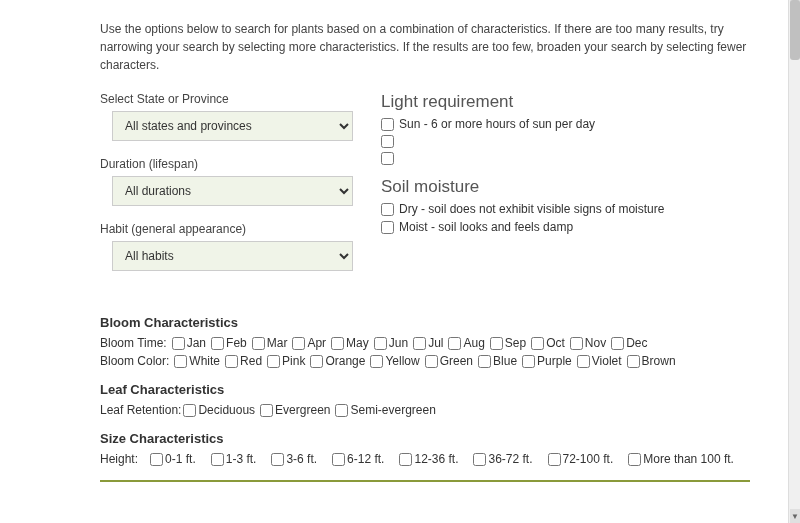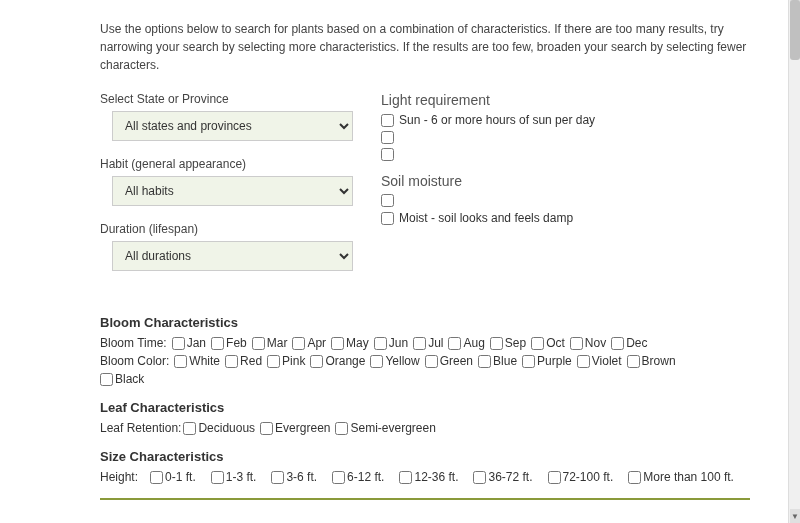--- a/index.html
+++ b/index.html
@@ -47,21 +47,21 @@
       padding: 6px 8px;
       border: 1px solid #ccc;
       background-color: #f0f4e8;
       font-size: 12px;
       color: #333;
       appearance: auto;
       cursor: pointer;
       margin-left: 12px;
     }
     .light-req-title {
-      font-size: 14px;
+      font-size: 17px;
       color: #555;
       margin-bottom: 5px;
     }
     .checkbox-row {
       display: flex;
       align-items: center;
       margin-bottom: 4px;
       font-size: 12px;
       color: #333;
     }
@@ -177,32 +177,32 @@
 
     <div class="left-col">
       <div class="field-group">
         <label class="field-label">Select State or Province</label>
         <select class="styled-select">
           <option>All states and provinces</option>
         </select>
       </div>
 
       <div class="field-group">
+        <label class="field-label">Duration (lifespan)</label>
+        <select class="styled-select">
+          <option>All durations</option>
+        </select>
+      </div>
+
+      <div class="field-group">
         <label class="field-label">Habit (general appearance)</label>
         <select class="styled-select">
           <option>All habits</option>
         </select>
       </div>
-
-      <div class="field-group">
-        <label class="field-label">Duration (lifespan)</label>
-        <select class="styled-select">
-          <option>All durations</option>
-        </select>
-      </div>
     </div>
 
     <div class="right-col">
       <div>
         <div class="light-req-title">Light requirement</div>
         <div class="checkbox-row">
           <input type="checkbox" style="">
           <span>Sun - 6 or more hours of sun per day</span>
         </div>
         <div class="checkbox-row">
@@ -210,20 +210,21 @@
         </div>
         <div class="checkbox-row">
           <input type="checkbox" style="">
         </div>
       </div>
 
       <div class="soil-section">
         <div class="light-req-title">Soil moisture</div>
         <div class="checkbox-row">
           <input type="checkbox" style="">
+          <span>Dry - soil does not exhibit visible signs of moisture</span>
         </div>
         <div class="checkbox-row">
           <input type="checkbox" style="">
           <span>Moist - soil looks and feels damp</span>
         </div>
       </div>
     </div>
   </div>
 
   <div class="bloom-section">
@@ -249,23 +250,20 @@
       <span class="cb-item"><input type="checkbox" style=""> Red</span>
       <span class="cb-item"><input type="checkbox" style=""> Pink</span>
       <span class="cb-item"><input type="checkbox" style=""> Orange</span>
       <span class="cb-item"><input type="checkbox" style=""> Yellow</span>
       <span class="cb-item"><input type="checkbox" style=""> Green</span>
       <span class="cb-item"><input type="checkbox" style=""> Blue</span>
       <span class="cb-item"><input type="checkbox" style=""> Purple</span>
       <span class="cb-item"><input type="checkbox" style=""> Violet</span>
       <span class="cb-item"><input type="checkbox" style=""> Brown</span>
     </div>
-    <div class="bloom-row">
-      <span class="cb-item"><input type="checkbox" style=""> Black</span>
-    </div>
   </div>
 
   <div class="leaf-section">
     <div class="bloom-title">Leaf Characteristics</div>
     <div class="leaf-row">
       <span class="label">Leaf Retention:</span>
       <span class="cb-item"><input type="checkbox" style=""> Deciduous</span>
       <span class="cb-item"><input type="checkbox" style=""> Evergreen</span>
       <span class="cb-item"><input type="checkbox" style=""> Semi-evergreen</span>
     </div>

